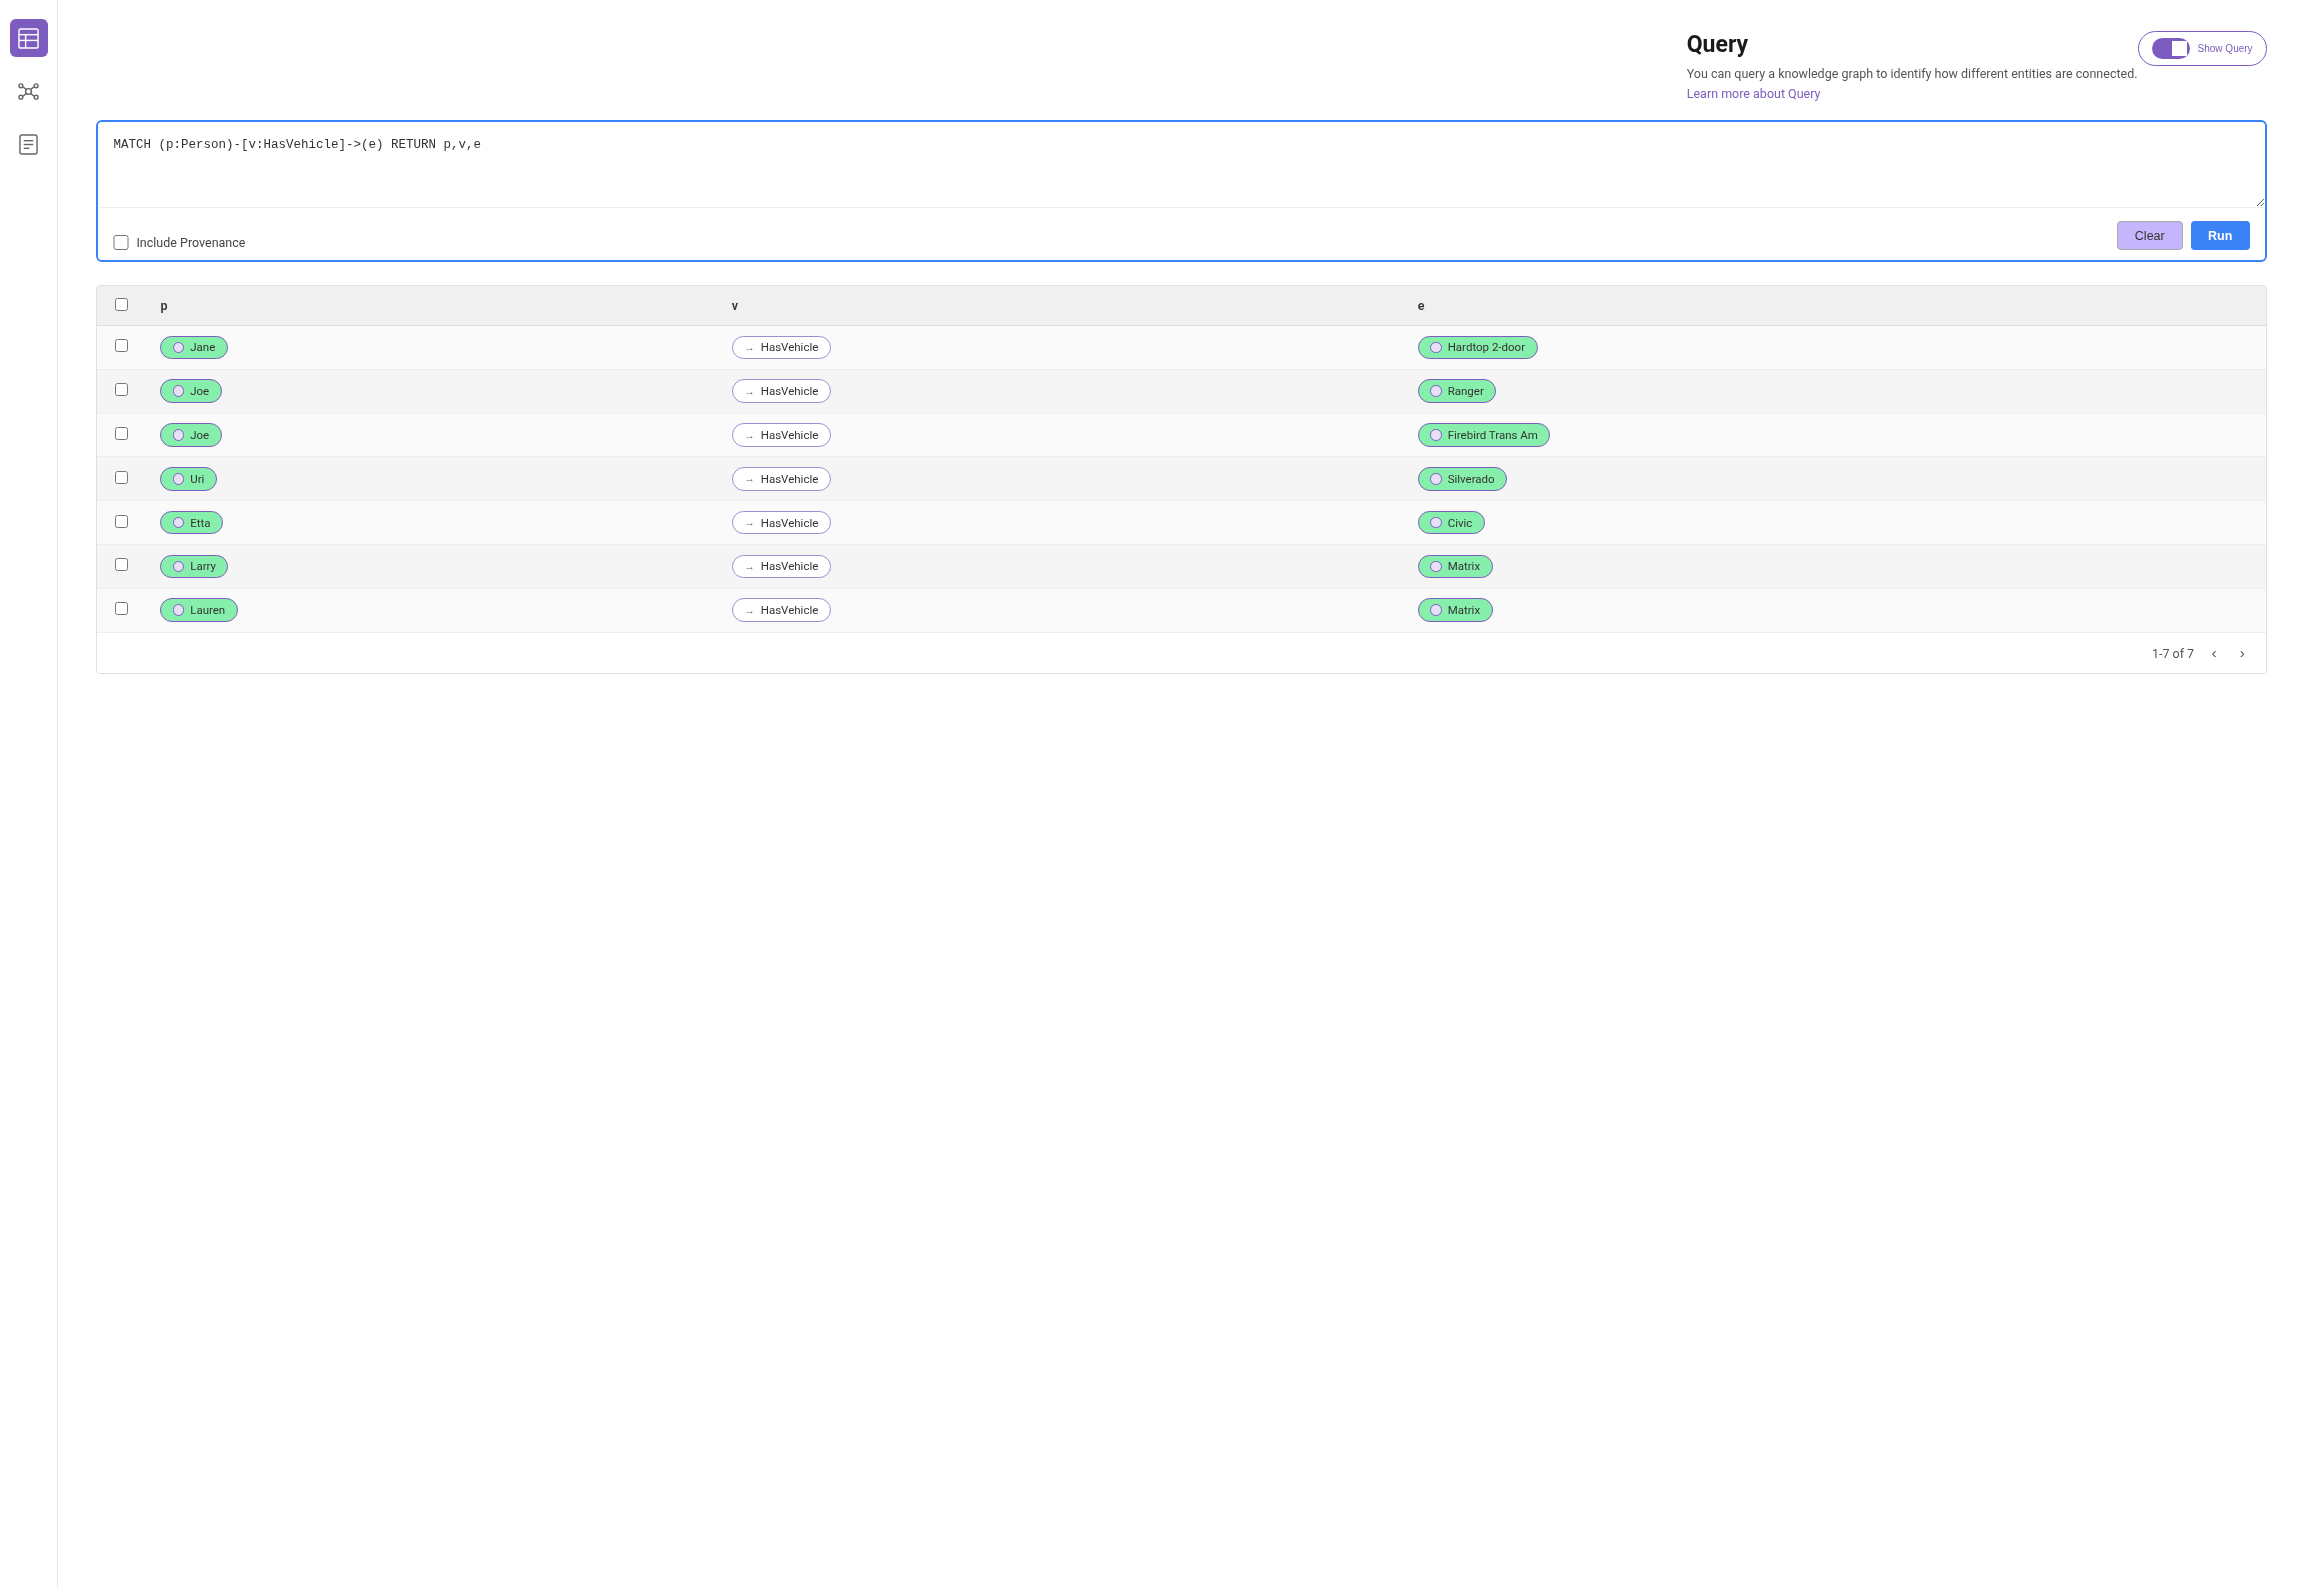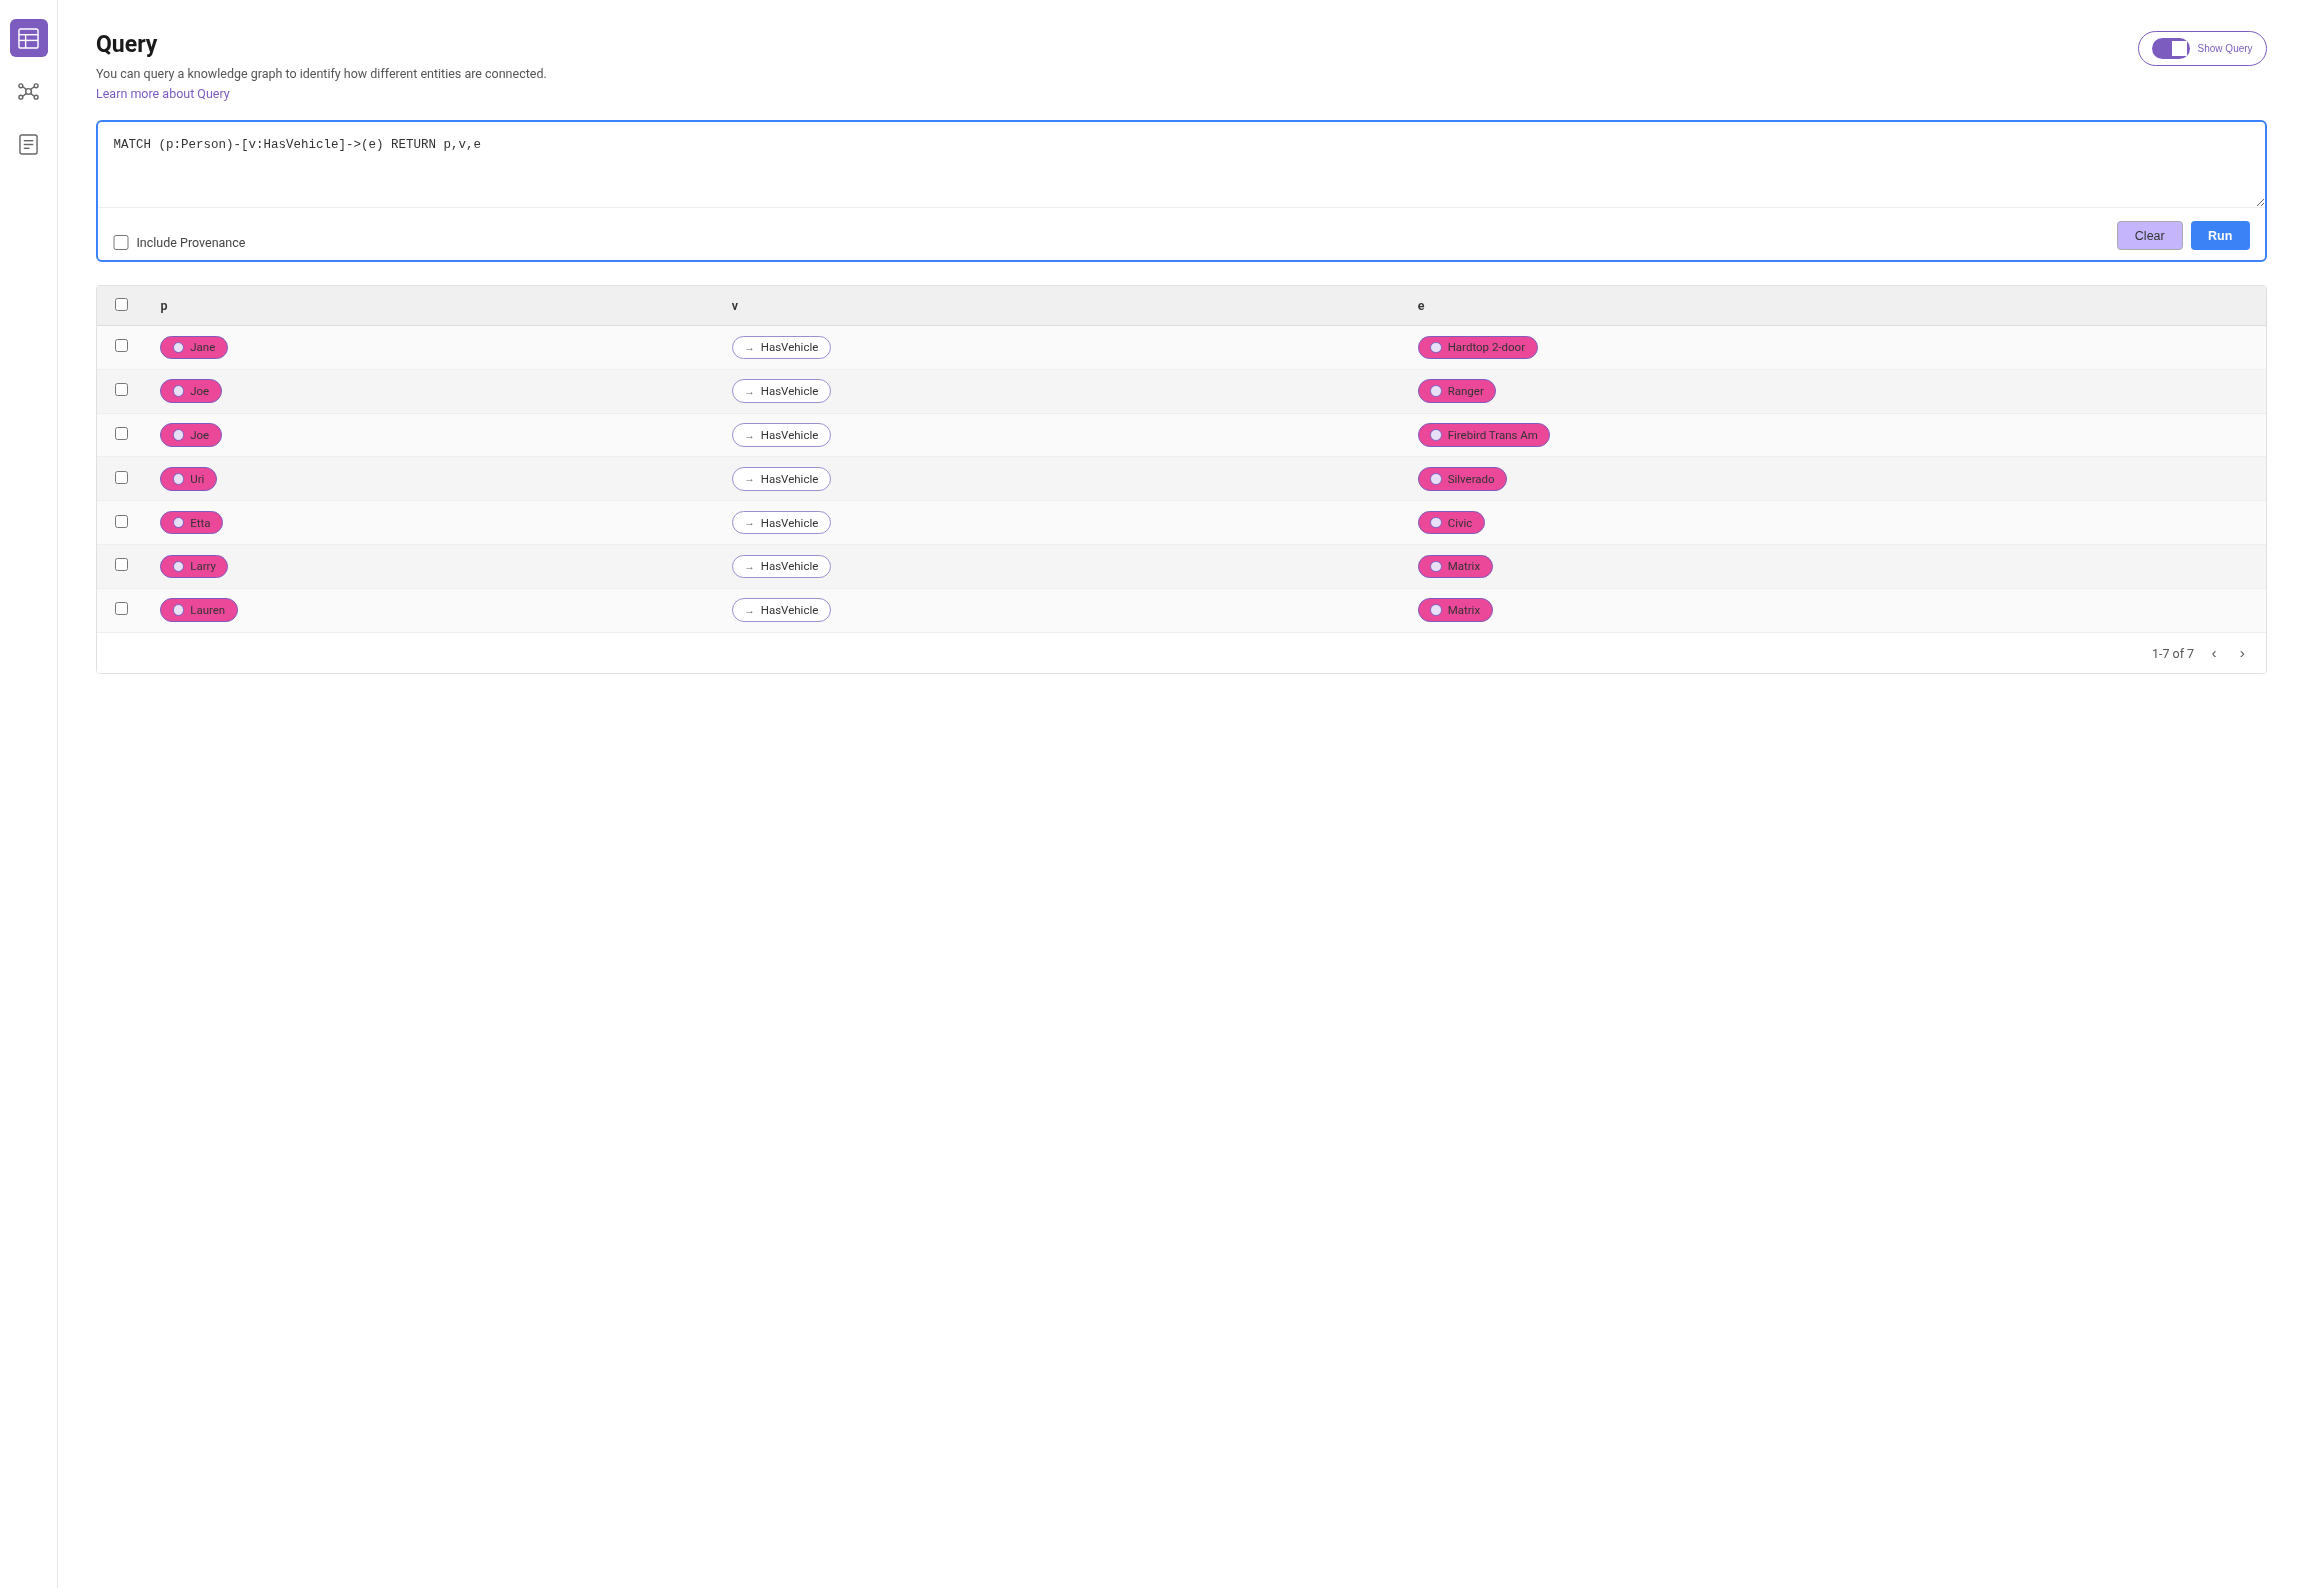--- a/index.html
+++ b/index.html
@@ -183,21 +183,21 @@
     }
     .pill {
       display: inline-flex;
       align-items: center;
       gap: 5.8px;
       border: 1.4px solid #7c5cbf;
       border-radius: 19px;
       padding: 3.8px 11.5px;
       font-size: 11.5px;
       color: #333;
-      background: #ec4899;
+      background: #86efac;
       white-space: nowrap;
     }
     .pill-dot {
       width: 11.5px;
       height: 11.5px;
       border-radius: 50%;
       border: 1.9px solid #7c5cbf;
       background: #e8e0f7;
       flex-shrink: 0;
     }
@@ -230,23 +230,24 @@
     .pagination-btn {
       background: none;
       border: none;
       cursor: pointer;
       font-size: 15.4px;
       color: #555;
       padding: 1.9px 5.8px;
     }
     .header-top {
       display: flex;
-      justify-content: space-between;
+      justify-content: flex-end;
       align-items: flex-start;
       margin-bottom: 3.8px;
+      margin-left: 48px;
     }
   </style>
 </head>
 <body>
 
 <div class="page-wrapper">
 
   <div class="sidebar">
     <div class="sidebar-icon active">
       <svg width="21" height="21" viewBox="0 0 22 22" fill="none">

